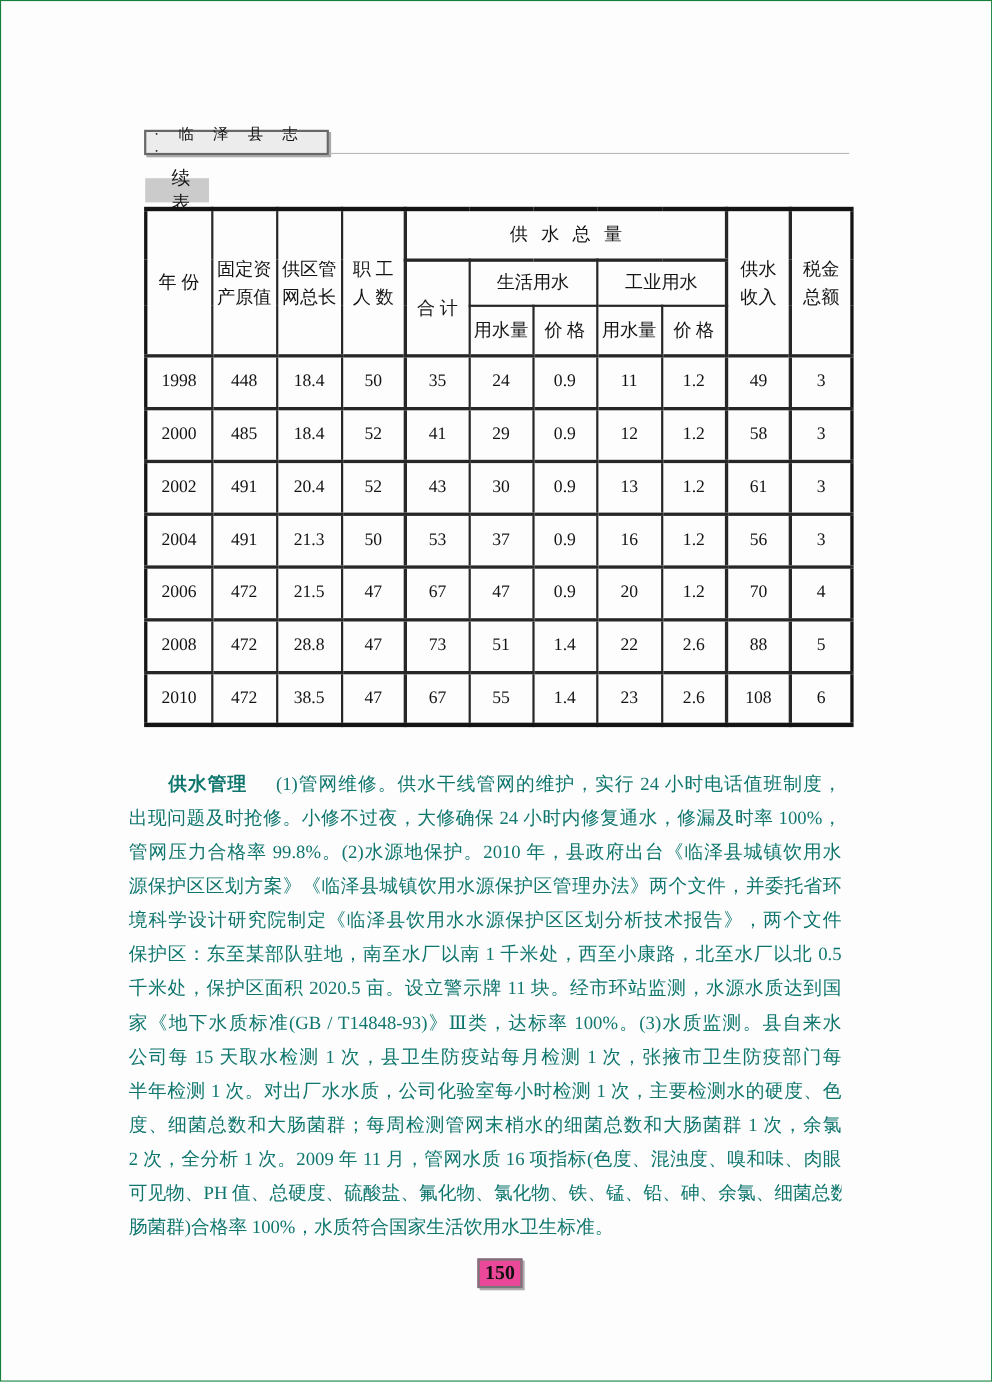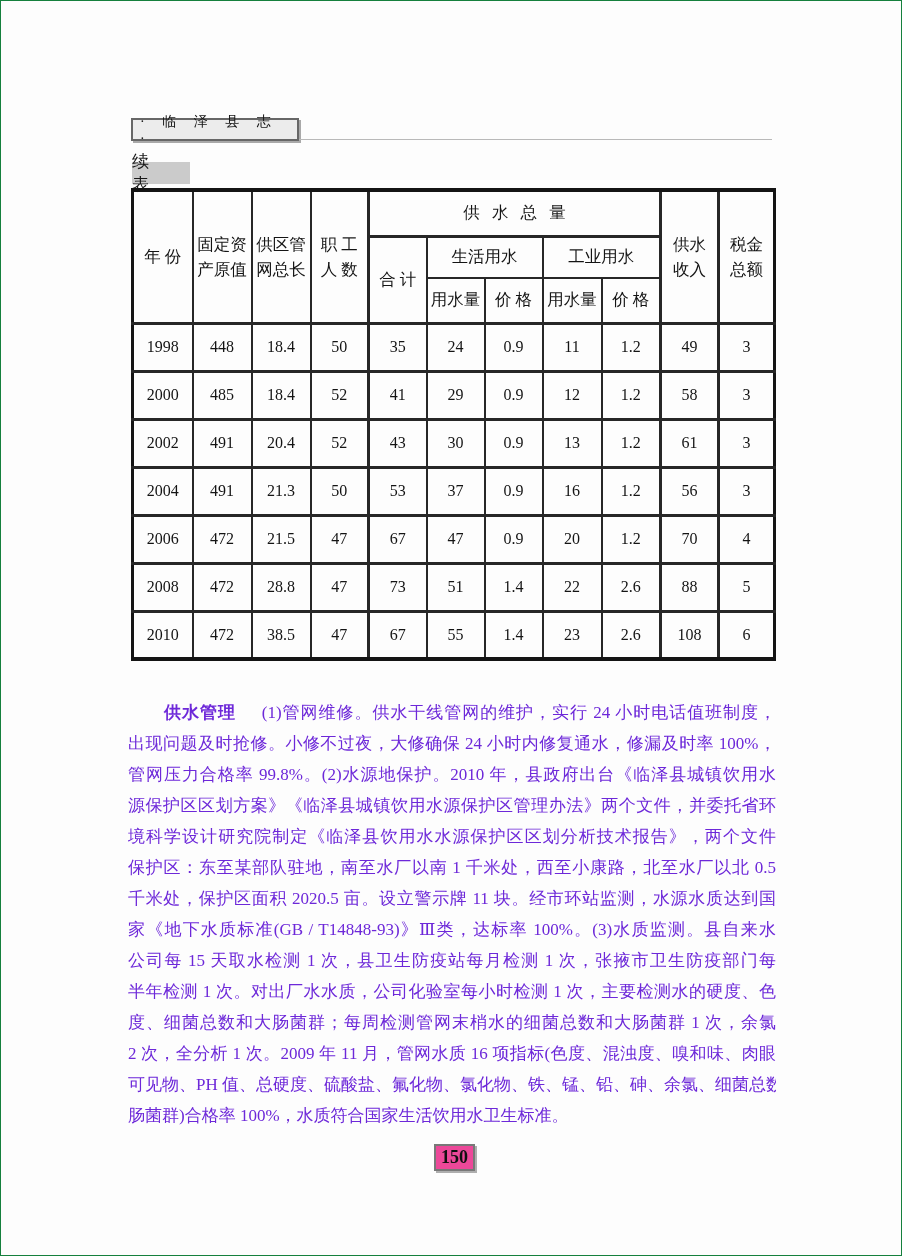--- a/index.html
+++ b/index.html
@@ -22,21 +22,21 @@
     font-size:14px; letter-spacing:7px; padding-left:7px; color:#141414;
   }
   .hrule {
     position:absolute; left:298px; top:138px; width:473px; height:1px;
     background:#b9b9b9;
   }
   .cont {
     position:absolute; left:131px; top:161px; width:58px; height:22px;
     background:#cbcbcb; color:#161616; box-sizing:border-box;
     display:flex; align-items:center; justify-content:center;
-    font-size:17px; letter-spacing:8px; padding-left:0;
+    font-size:17px; letter-spacing:8px; padding-left:24px;
   }
 
   
   table.water {
     position:absolute; left:130px; top:187px; width:642px;
     border-collapse:collapse; table-layout:fixed; color:#141414;
     border:3px solid #141414; border-top-width:4px; border-bottom-width:4px;
   }
   .water th, .water td {
     border:2px solid #272727; padding:0;
@@ -50,21 +50,21 @@
   .water tbody td { font-size:16px; border-top-width:3px; border-bottom-width:3px; }
   .water tbody td:nth-child(5),
   .water tbody td:nth-child(10),
   .water tbody td:nth-child(11) { border-left-width:3px; }
   .two { white-space:pre-line; line-height:25px; }
   .bb3 { border-bottom-width:3px !important; }
   .v3  { border-left-width:3px !important; }
   .ls3 { letter-spacing:4px; padding-left:4px !important; }
 
   
-  .body-text { position:absolute; left:127px; top:696px; width:648px; color:#6d28d9; }
+  .body-text { position:absolute; left:116px; top:696px; width:648px; color:#0f766e; }
   .pline {
     height:31px; line-height:31px; font-size:17px;
     white-space:nowrap; overflow:hidden;
     text-align:justify; text-align-last:justify;
   }
   .pline.first { text-indent:36px; }
   .pline.last  { text-align-last:left; }
   .lead { font-weight:700; margin-right:26px; }
 
   

